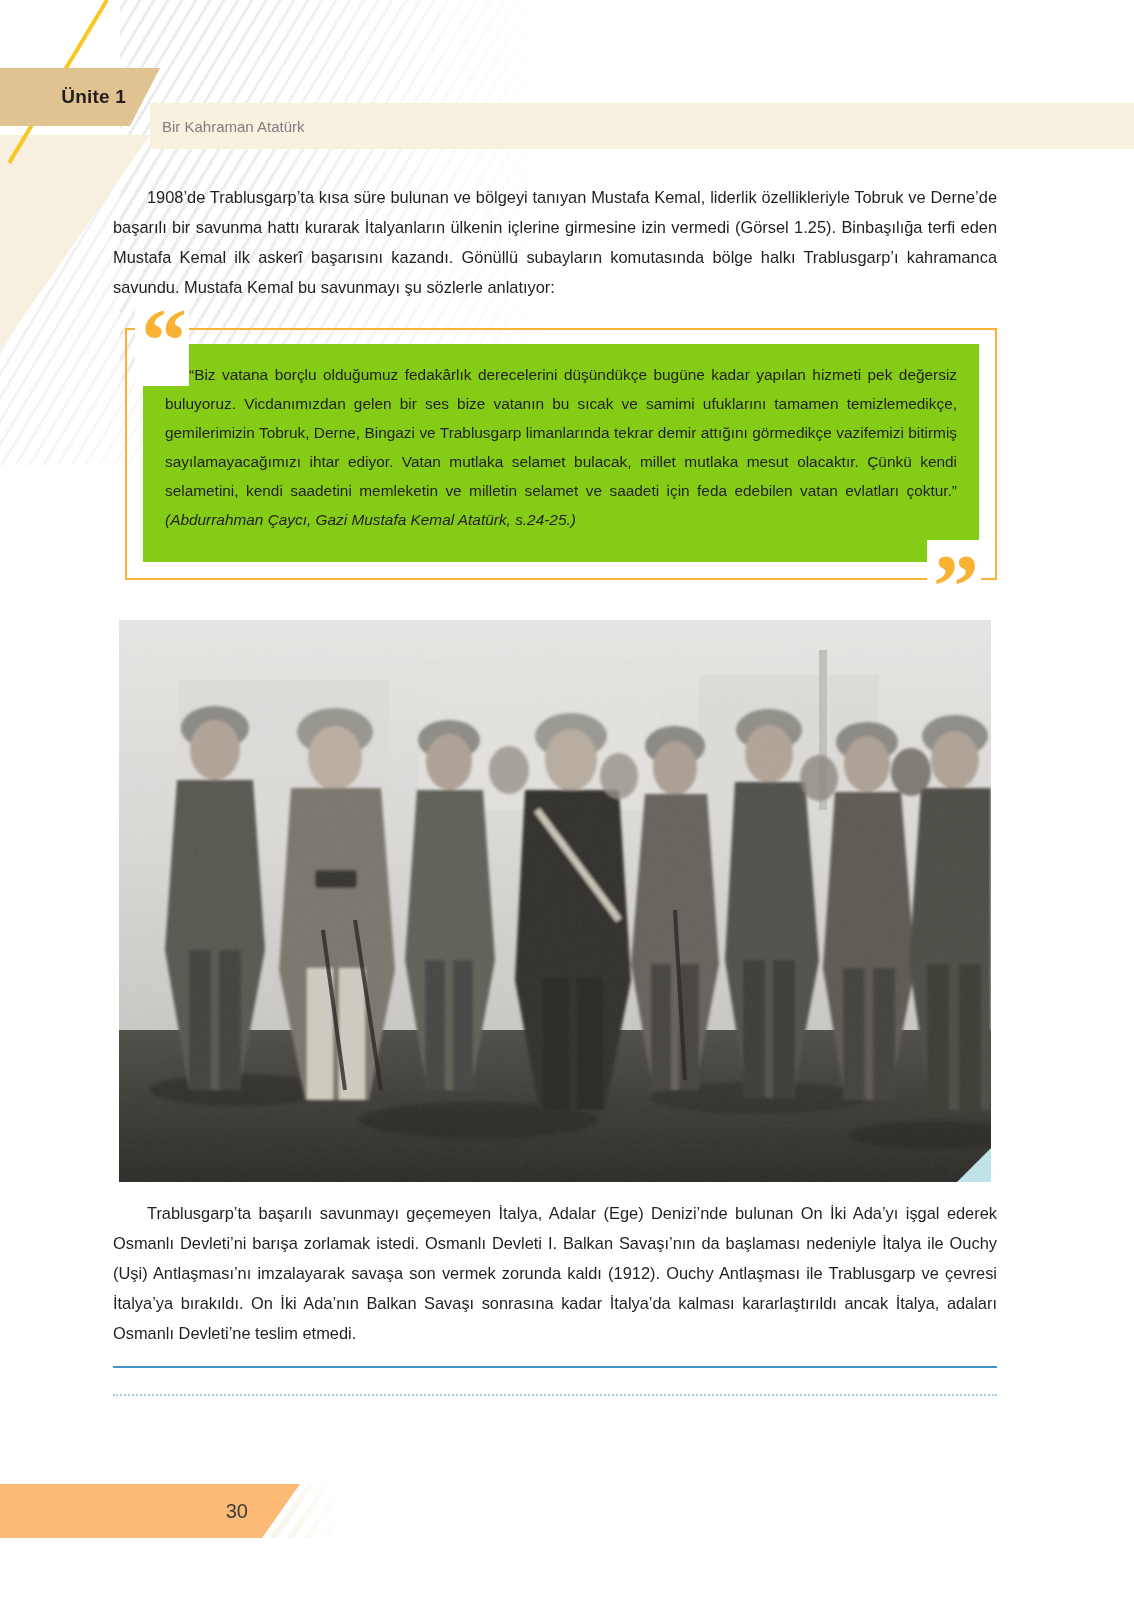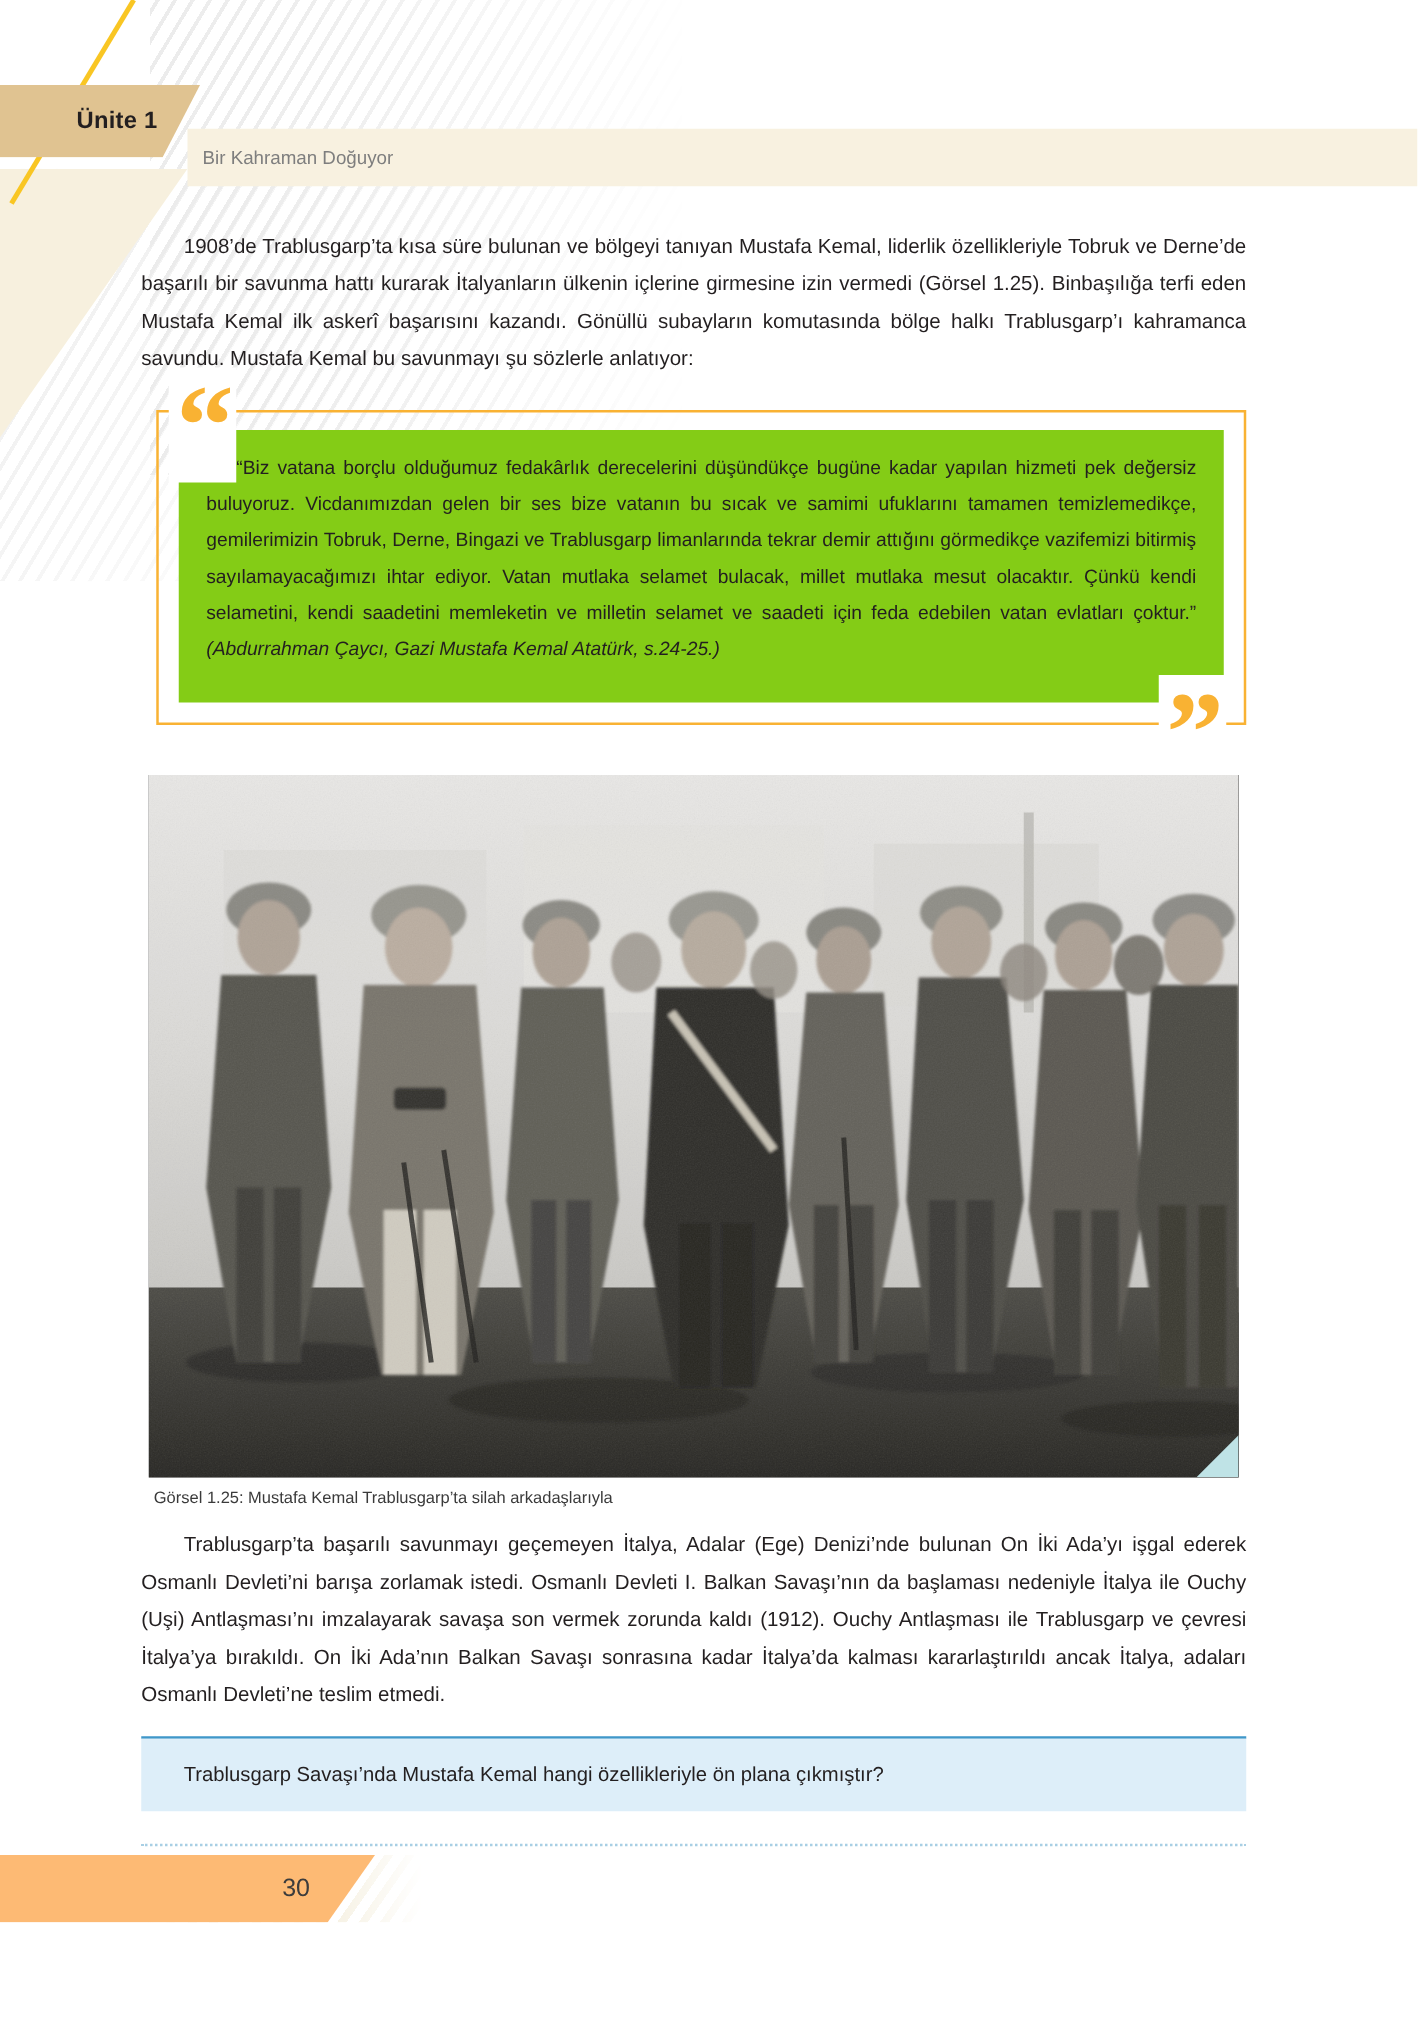--- a/index.html
+++ b/index.html
@@ -300,21 +300,21 @@
   <div class="header-cream-stripes"></div>
   <div class="header-cream-wedge"></div>
   <div class="yellow-diagonal"></div>
 </div>
 
 <div class="unit-tab">
   <span class="unit-tab-label">Ünite 1</span>
 </div>
 
 <div class="chapter-banner">
-  <span class="chapter-banner-label">Bir Kahraman Doğuyor</span>
+  <span class="chapter-banner-label">Bir Kahraman Atatürk</span>
 </div>
 
 <div class="content">
 
   <p class="body-text">1908’de Trablusgarp’ta kısa süre bulunan ve bölgeyi tanıyan Mustafa Kemal, liderlik özellikleriyle Tobruk ve Derne’de başarılı bir savunma hattı kurarak İtalyanların ülkenin içlerine girmesine izin vermedi (Görsel 1.25). Binbaşılığa terfi eden Mustafa Kemal ilk askerî başarısını kazandı. Gönüllü subayların komutasında bölge halkı Trablusgarp’ı kahramanca savundu. Mustafa Kemal bu savunmayı şu sözlerle anlatıyor:</p>
 
   <div class="quote-wrap">
     <div class="quote-frame">
       <div class="quote-inner">
         <p class="quote-text"><span>“Biz vatana borçlu olduğumuz fedakârlık derecelerini düşündükçe bugüne kadar yapılan hizmeti pek değersiz buluyoruz. Vicdanımızdan gelen bir ses bize vatanın bu sıcak ve samimi ufuklarını tamamen temizlemedikçe, gemilerimizin Tobruk, Derne, Bingazi ve Trablusgarp limanlarında tekrar demir attığını görmedikçe vazifemizi bitirmiş sayılamayacağımızı ihtar ediyor. Vatan mutlaka selamet bulacak, millet mutlaka mesut olacaktır. Çünkü kendi selametini, kendi saadetini memleketin ve milletin selamet ve saadeti için feda edebilen vatan evlatları çoktur.” </span><span class="quote-cite">(Abdurrahman Çaycı, Gazi Mustafa Kemal Atatürk, s.24-25.)</span></p>
@@ -443,28 +443,24 @@
           <line x1="236" y1="300" x2="262" y2="470"></line>
           <line x1="204" y1="310" x2="226" y2="470"></line>
           <line x1="556" y1="290" x2="566" y2="460"></line>
         </g>
 
         <rect x="0" y="0" width="872" height="562" filter="url(#grain)" opacity="0.7"></rect>
         <rect x="0" y="0" width="872" height="562" fill="#6f6a5e" opacity="0.07"></rect>
       </svg>
       <div class="photo-corner"></div>
     </div>
-    <figcaption class="caption">Görsel 1.25: Mustafa Kemal Trablusgarp’ta silah arkadaşlarıyla</figcaption>
   </figure>
 
   <p class="body-text" style="margin-top:12px;">Trablusgarp’ta başarılı savunmayı geçemeyen İtalya, Adalar (Ege) Denizi’nde bulunan On İki Ada’yı işgal ederek Osmanlı Devleti’ni barışa zorlamak istedi. Osmanlı Devleti I. Balkan Savaşı’nın da başlaması nedeniyle İtalya ile Ouchy (Uşi) Antlaşması’nı imzalayarak savaşa son vermek zorunda kaldı (1912). Ouchy Antlaşması ile Trablusgarp ve çevresi İtalya’ya bırakıldı. On İki Ada’nın Balkan Savaşı sonrasına kadar İtalya’da kalması kararlaştırıldı ancak İtalya, adaları Osmanlı Devleti’ne teslim etmedi.</p>
 
   <div class="divider-line"></div>
-  <div class="question-box">
-    <p class="question-text">Trablusgarp Savaşı’nda Mustafa Kemal hangi özellikleriyle ön plana çıkmıştır?</p>
-  </div>
   <div class="dotted-rule"></div>
 </div>
 
 <div class="footer-stripes"></div>
 <div class="footer-bar">
   <span class="page-number">30</span>
 </div>
 
 </body></html>

